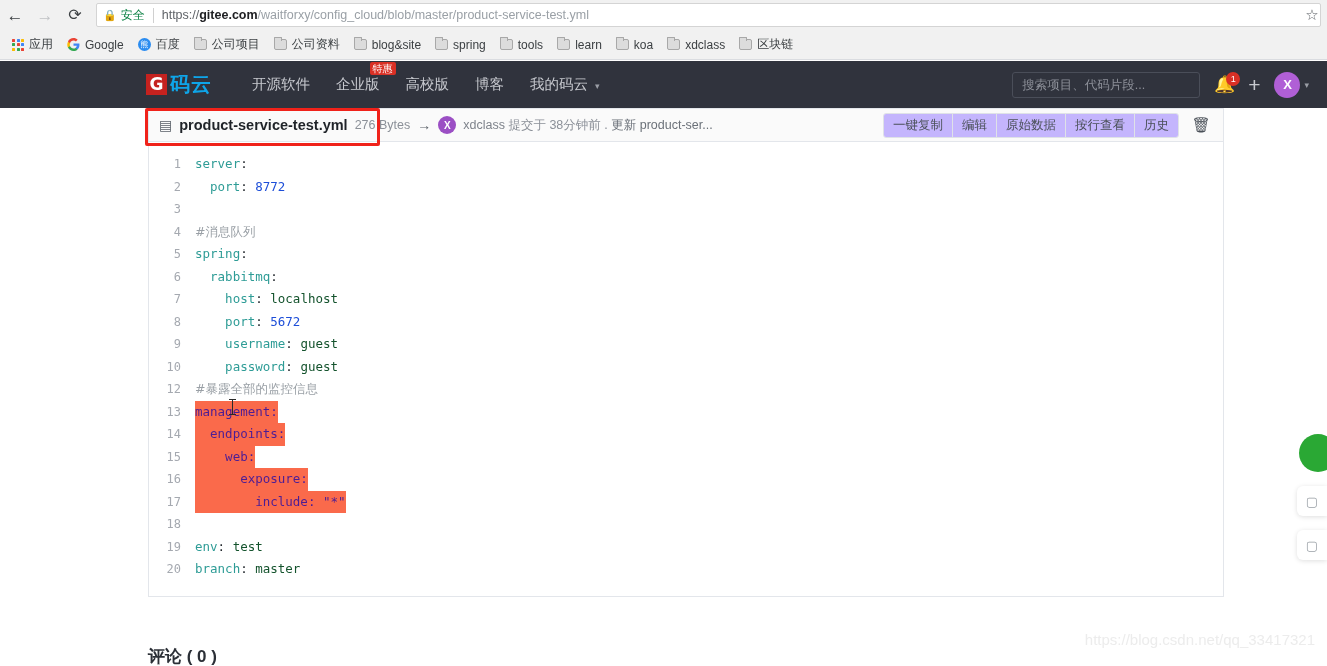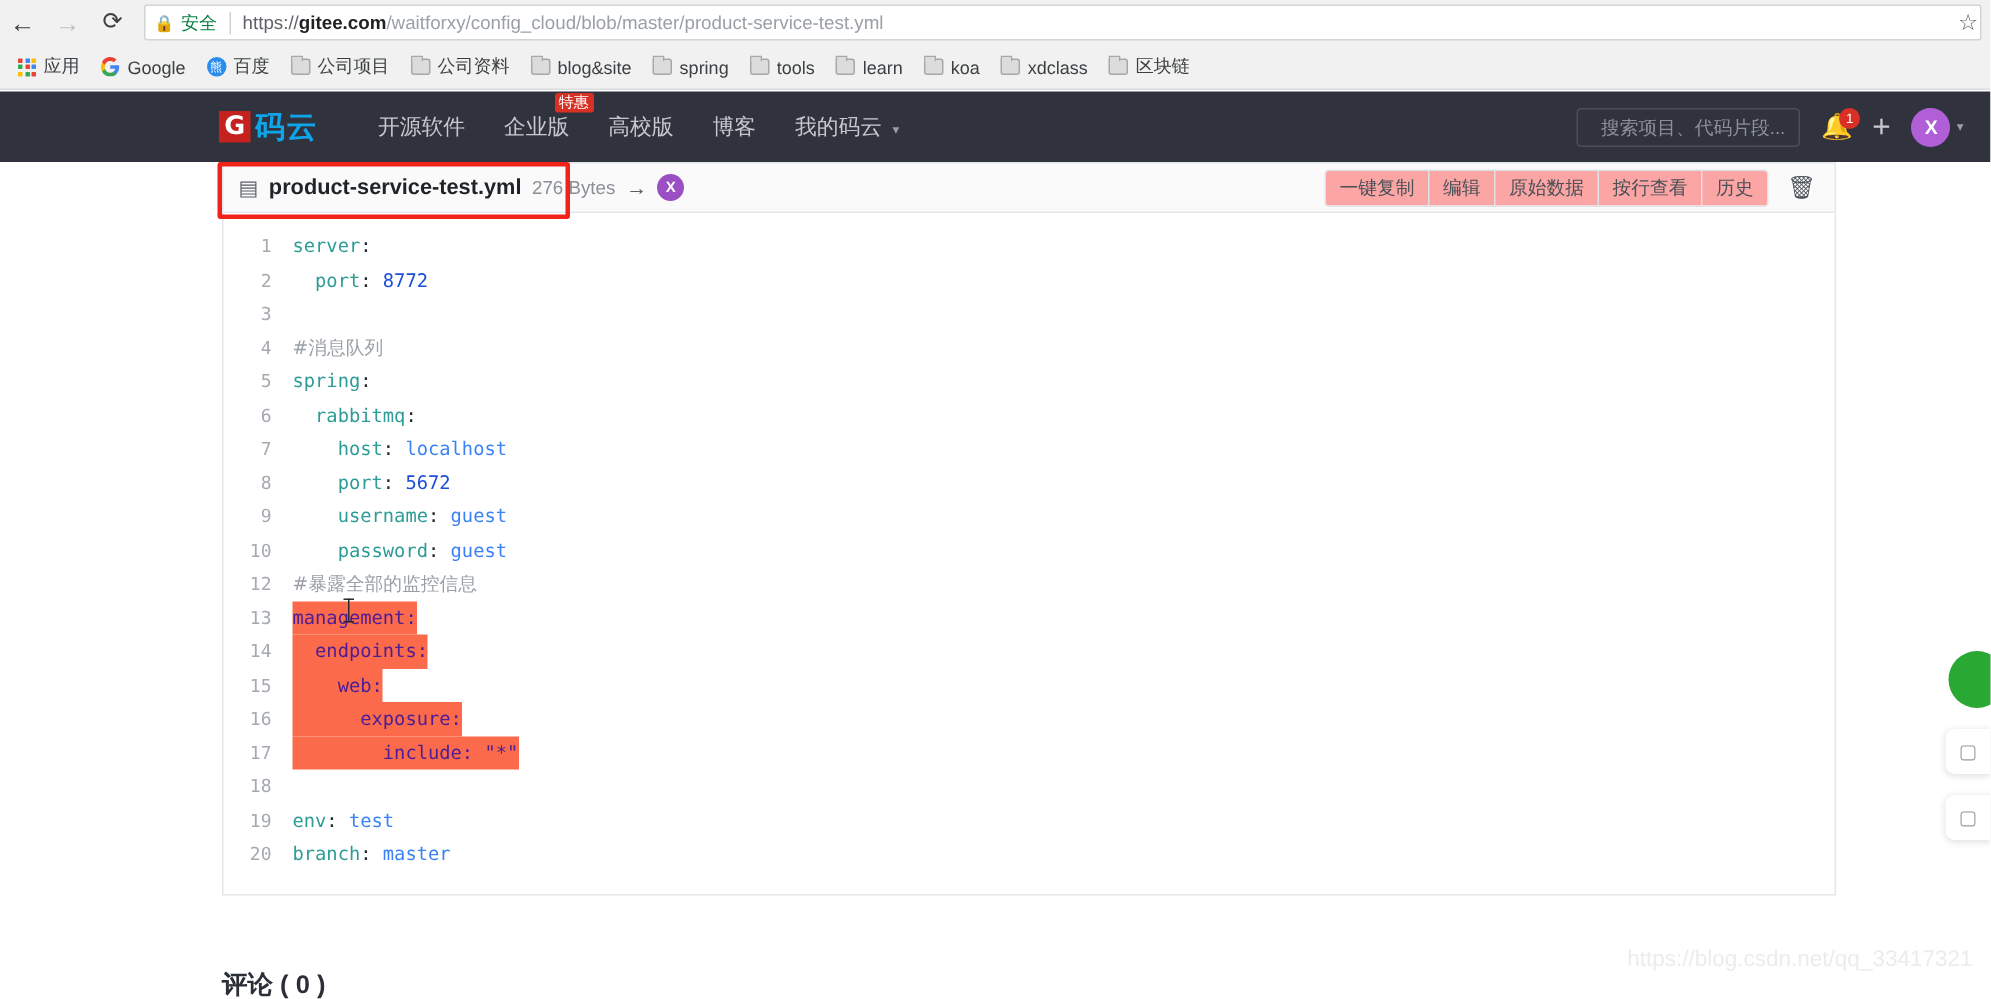--- a/index.html
+++ b/index.html
@@ -100,23 +100,23 @@
   .badge-hot {
     position: absolute; top: -13px; right: -16px;
     background: #d93025; color: #fff; font-size: 10px; line-height: 13px;
     padding: 0 3px; border-radius: 2px; white-space: nowrap;
   }
   .header-right {
     position: absolute; right: 18px; top: 0; height: 47px;
     display: flex; align-items: center; gap: 14px;
   }
   .search-box {
-    width: 149px; height: 26px; border: 1px solid #4a4e59; border-radius: 3px;
+    width: 188px; height: 26px; border: 1px solid #4a4e59; border-radius: 3px;
     background: transparent; color: #8d9099; font-size: 12.5px;
-    padding: 0 9px; line-height: 24px; white-space: nowrap; overflow: hidden; text-align: right;
+    padding: 0 9px; line-height: 24px; white-space: nowrap; overflow: hidden;
   }
   .bell-wrap { position: relative; width: 20px; height: 22px; }
   .bell-glyph { color: #c7c9cf; font-size: 17px; line-height: 22px; }
   .bell-badge {
     position: absolute; top: -2px; right: -6px; min-width: 14px; height: 14px;
     background: #d93025; color: #fff; border-radius: 50%;
     font-size: 9px; line-height: 14px; text-align: center;
   }
   .plus-glyph { color: #c7c9cf; font-size: 21px; line-height: 21px; font-weight: 300; }
   .avatar-wrap { display: flex; align-items: center; gap: 4px; }
@@ -142,21 +142,21 @@
     width: 18px; height: 18px; border-radius: 50%; background: #9b4fc4;
     color: #fff; font-size: 10px; font-weight: 700;
     display: flex; align-items: center; justify-content: center;
   }
   .commit-text { color: #8b9098; font-size: 12.5px; white-space: nowrap; }
   .commit-text .who { color: #7e838b; }
   .commit-text .msg { color: #6b7179; }
   .file-actions { margin-left: auto; display: flex; align-items: center; gap: 0; }
   .btn-group { display: flex; border: 1px solid #dfe2e7; border-radius: 3px; overflow: hidden; }
   .btn-group .gbtn {
-    padding: 3px 9px; font-size: 12.5px; color: #4a5058; background: #fca5a5;
+    padding: 3px 9px; font-size: 12.5px; color: #4a5058; background: #c4b5fd;
     border-right: 1px solid #dfe2e7; white-space: nowrap; line-height: 17px;
   }
   .btn-group .gbtn:last-child { border-right: none; }
   .trash-btn {
     margin-left: 10px; width: 24px; height: 24px;
     display: flex; align-items: center; justify-content: center;
     color: #4a5058; font-size: 15px;
   }
 
   
@@ -170,21 +170,21 @@
     font-size: 12.5px; line-height: 22.5px;
     padding-top: 11px;
   }
   .code-line { display: flex; align-items: flex-start; height: 22.5px; }
   .ln {
     width: 46px; text-align: right; padding-right: 14px; flex: 0 0 46px;
     color: #a5a9b0; user-select: none; font-size: 12px;
   }
   .lc { white-space: pre; color: #24292e; }
   .tok-key { color: #2e9c96; }
-  .tok-val { color: #3b82f6; }
+  .tok-val { color: #14532d; }
   .tok-num { color: #1d4ed8; }
   .tok-comment { color: #9aa0a6; font-family: "DejaVu Sans", sans-serif; font-size: 12.5px; }
   .tok-punct { color: #24292e; }
   .hl { background: #fa6a4b; color: #fdeeea; }
   .hl .tok-key, .hl .tok-val, .hl .tok-num, .hl .tok-punct { color: #4c1d95; }
 
   
   .text-caret {
     position: absolute; left: 232px; top: 399px; width: 1px; height: 16px;
     background: #2a2a2a;
@@ -364,20 +364,26 @@
     </div>
   </div>
 
   <div class="file-bar">
     <div class="file-meta">
       <span class="file-icon-glyph">▤</span>
       <span class="file-name">product-service-test.yml</span>
       <span class="file-size">276 Bytes</span>
       <span class="arrow-glyph">→</span>
       <span class="mini-avatar">X</span>
+      <span class="commit-text"><span class="who">xdclass</span>
+        <span>提交于</span>
+        <span>38分钟前</span>
+        <span>.</span>
+        <span class="msg">更新 product-ser...</span>
+      </span>
     </div>
 
     <div class="file-actions">
       <div class="btn-group">
         <div class="gbtn">一键复制</div>
         <div class="gbtn">编辑</div>
         <div class="gbtn">原始数据</div>
         <div class="gbtn">按行查看</div>
         <div class="gbtn">历史</div>
       </div>

